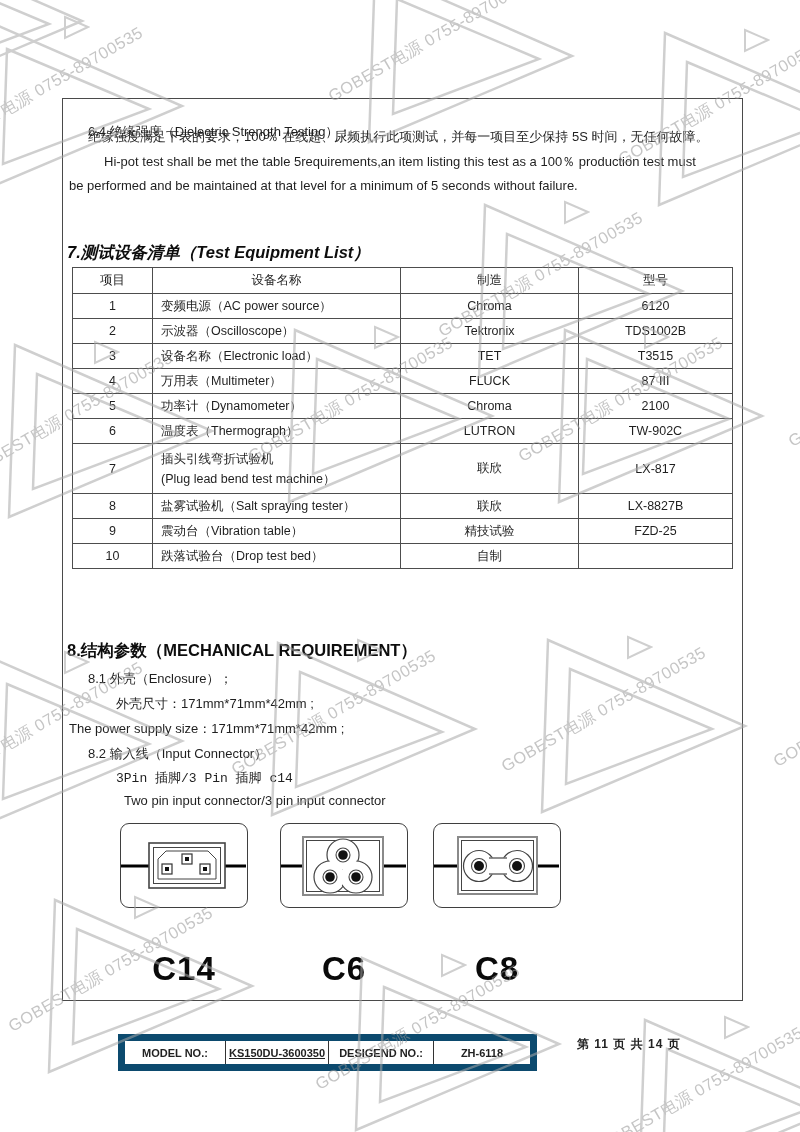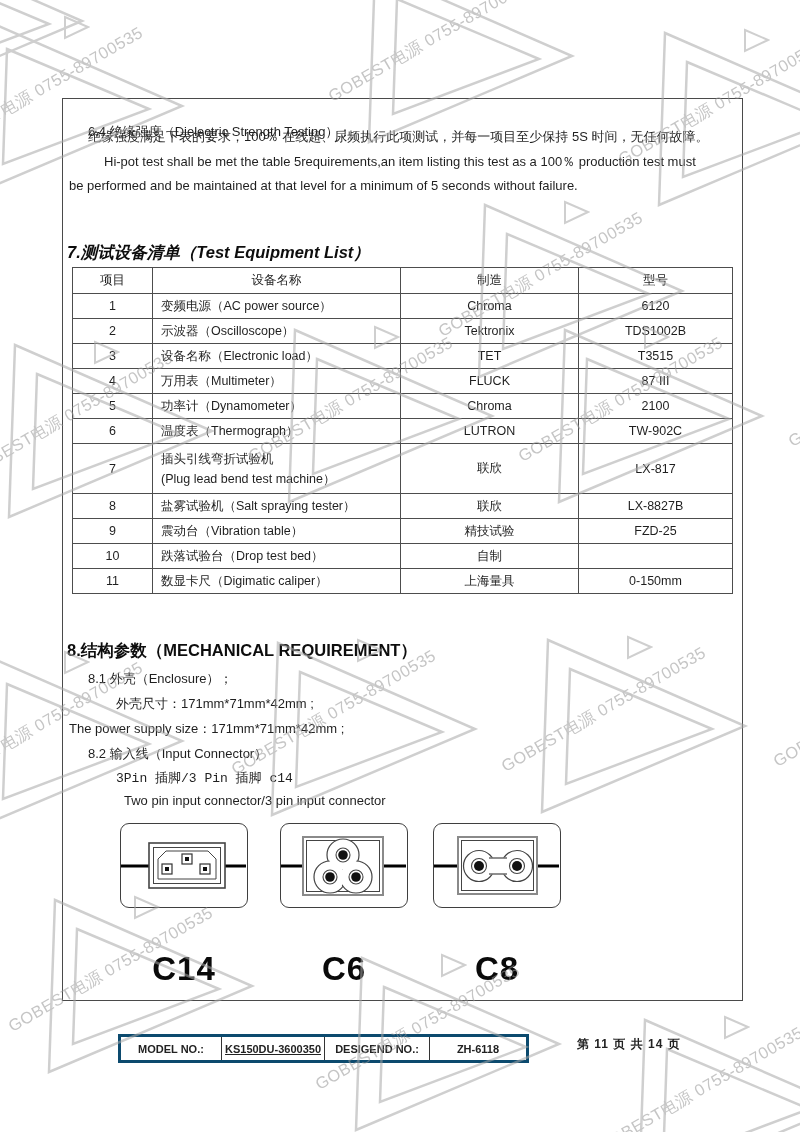--- a/index.html
+++ b/index.html
@@ -26,21 +26,21 @@
   .eq-table td.name{text-align:left;padding-left:8px;white-space:pre-line;line-height:1.6;}
   .eq-table tr.tall td{height:50px;}
   
   .conn-box{
     top:823px;width:128px;height:85px;border:1.6px solid #3f3f3f;border-radius:9px;
     box-sizing:border-box;background:transparent;
   }
   .conn-svg{position:absolute;left:0;top:0;}
   .conn-label{top:950px;width:128px;text-align:center;font-size:33px;font-weight:bold;color:#0a0a0a;letter-spacing:1px;}
   
-  .footer-table{left:118px;top:1034px;display:flex;border:3px solid #0c4a6e;height:23px;box-sizing:content-box;}
+  .footer-table{left:118px;top:1034px;display:flex;border:7px solid #0c4a6e;height:23px;box-sizing:content-box;}
   .footer-cell{
     border-left:1px solid #333;font-size:11px;font-weight:bold;color:#222;
     display:flex;align-items:center;justify-content:center;white-space:nowrap;
   }
   .footer-cell:first-child{border-left:none;}
   .page-info{left:577px;top:1036px;font-size:12px;font-weight:600;color:#222;white-space:nowrap;letter-spacing:1px;}
   
   .wm-layer{left:0;top:0;width:800px;height:1132px;opacity:0.55;pointer-events:none;z-index:50;}
   .wm-tile{position:absolute;width:270px;height:330px;}
   .wm-big{position:absolute;left:36px;top:102px;}
@@ -129,26 +129,20 @@
       <td>9</td>
       <td class="name">震动台（Vibration table）</td>
       <td>精技试验</td>
       <td>FZD-25</td>
     </tr>
     <tr>
       <td>10</td>
       <td class="name">跌落试验台（Drop test bed）</td>
       <td>自制</td>
       <td></td>
-    </tr>
-    <tr>
-      <td>11</td>
-      <td class="name">数显卡尺（Digimatic caliper）</td>
-      <td>上海量具</td>
-      <td>0-150mm</td>
     </tr>
   </tbody>
 </table>
 
 <div class="abs heading" style="left:67px;top:640px;">8.结构参数（MECHANICAL REQUIREMENT）</div>
 <div class="abs txt" style="left:88px;top:670px;">8.1 外壳（Enclosure）；</div>
 <div class="abs txt" style="left:116px;top:695px;">外壳尺寸：171mm*71mm*42mm ;</div>
 <div class="abs txt" style="left:69px;top:720px;">The power supply size：171mm*71mm*42mm ;</div>
 <div class="abs txt" style="left:88px;top:745px;">8.2 输入线（Input Connector）</div>
 <div class="abs txt" style="left:116px;top:769px;font-family:Liberation Mono, monospace;">3Pin 插脚/3 Pin 插脚 c14</div>

